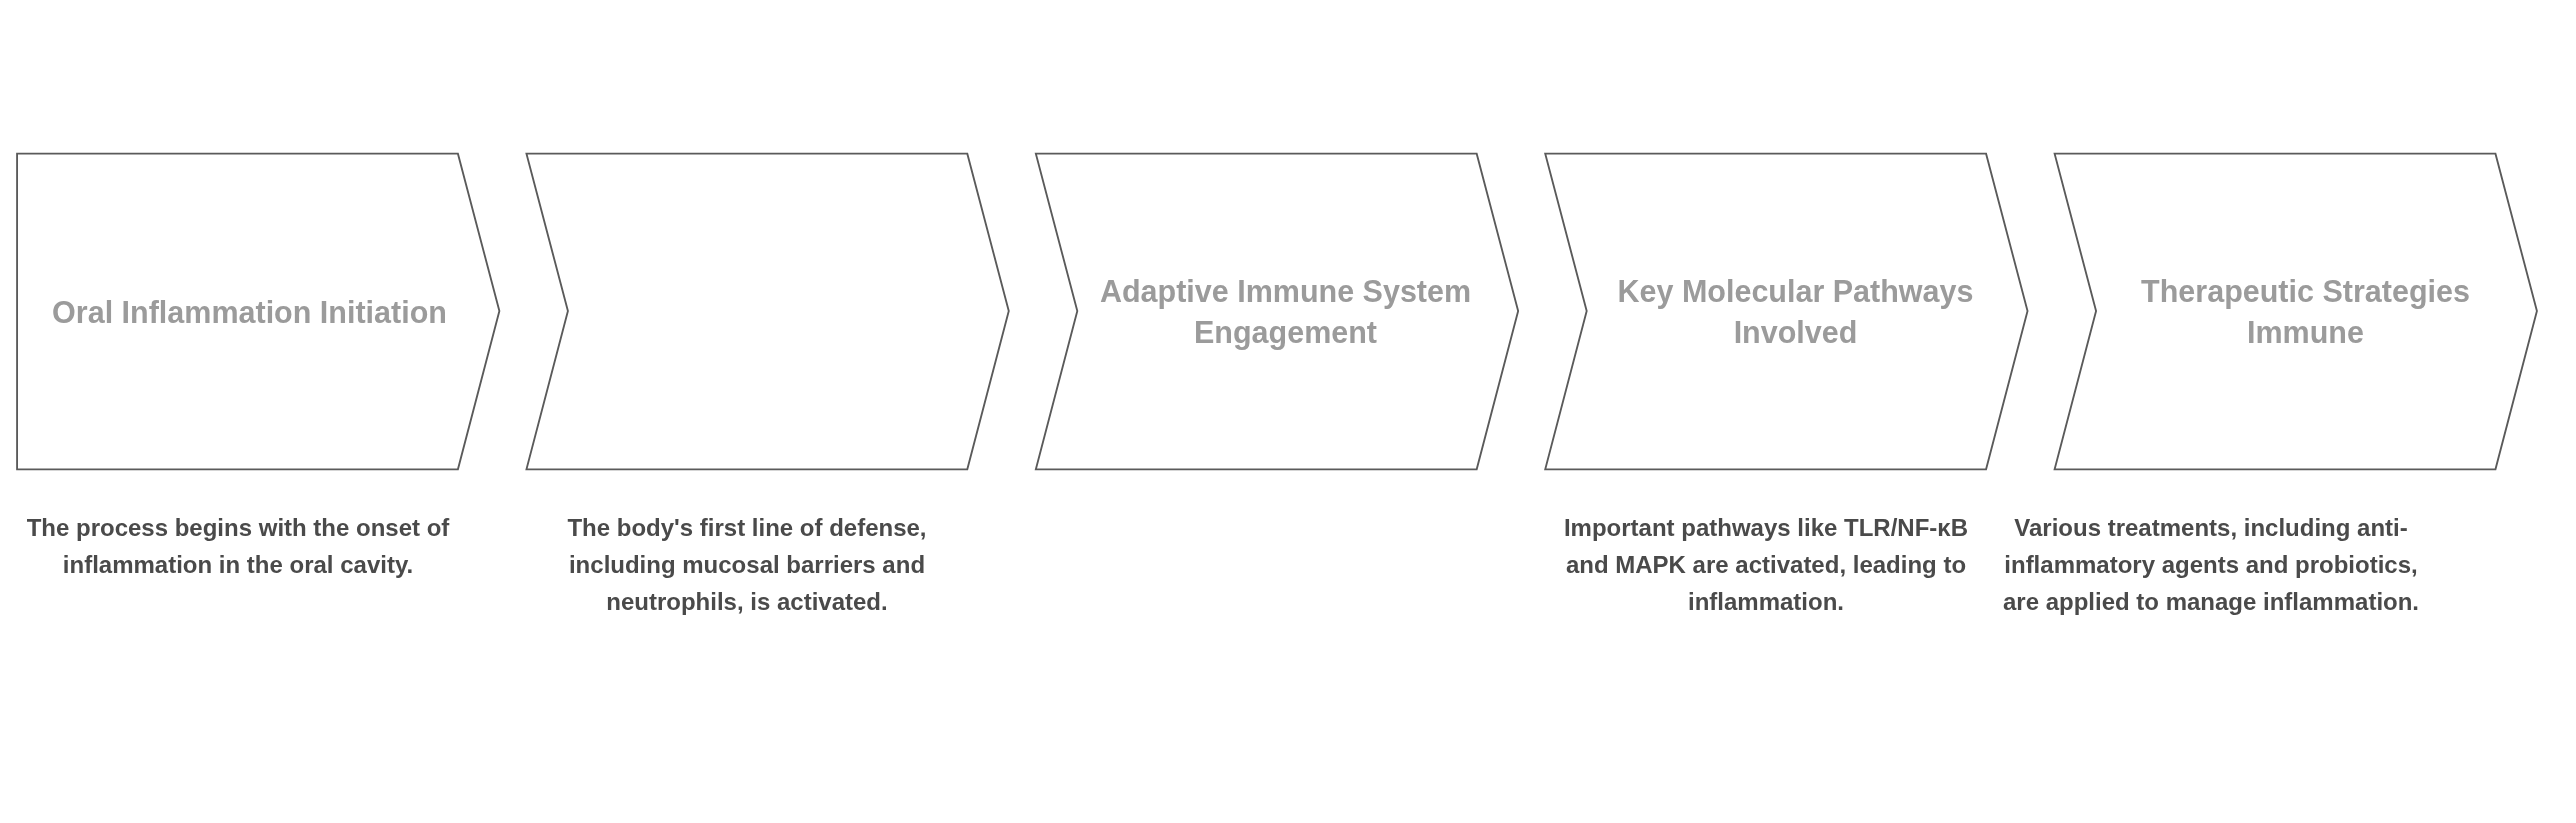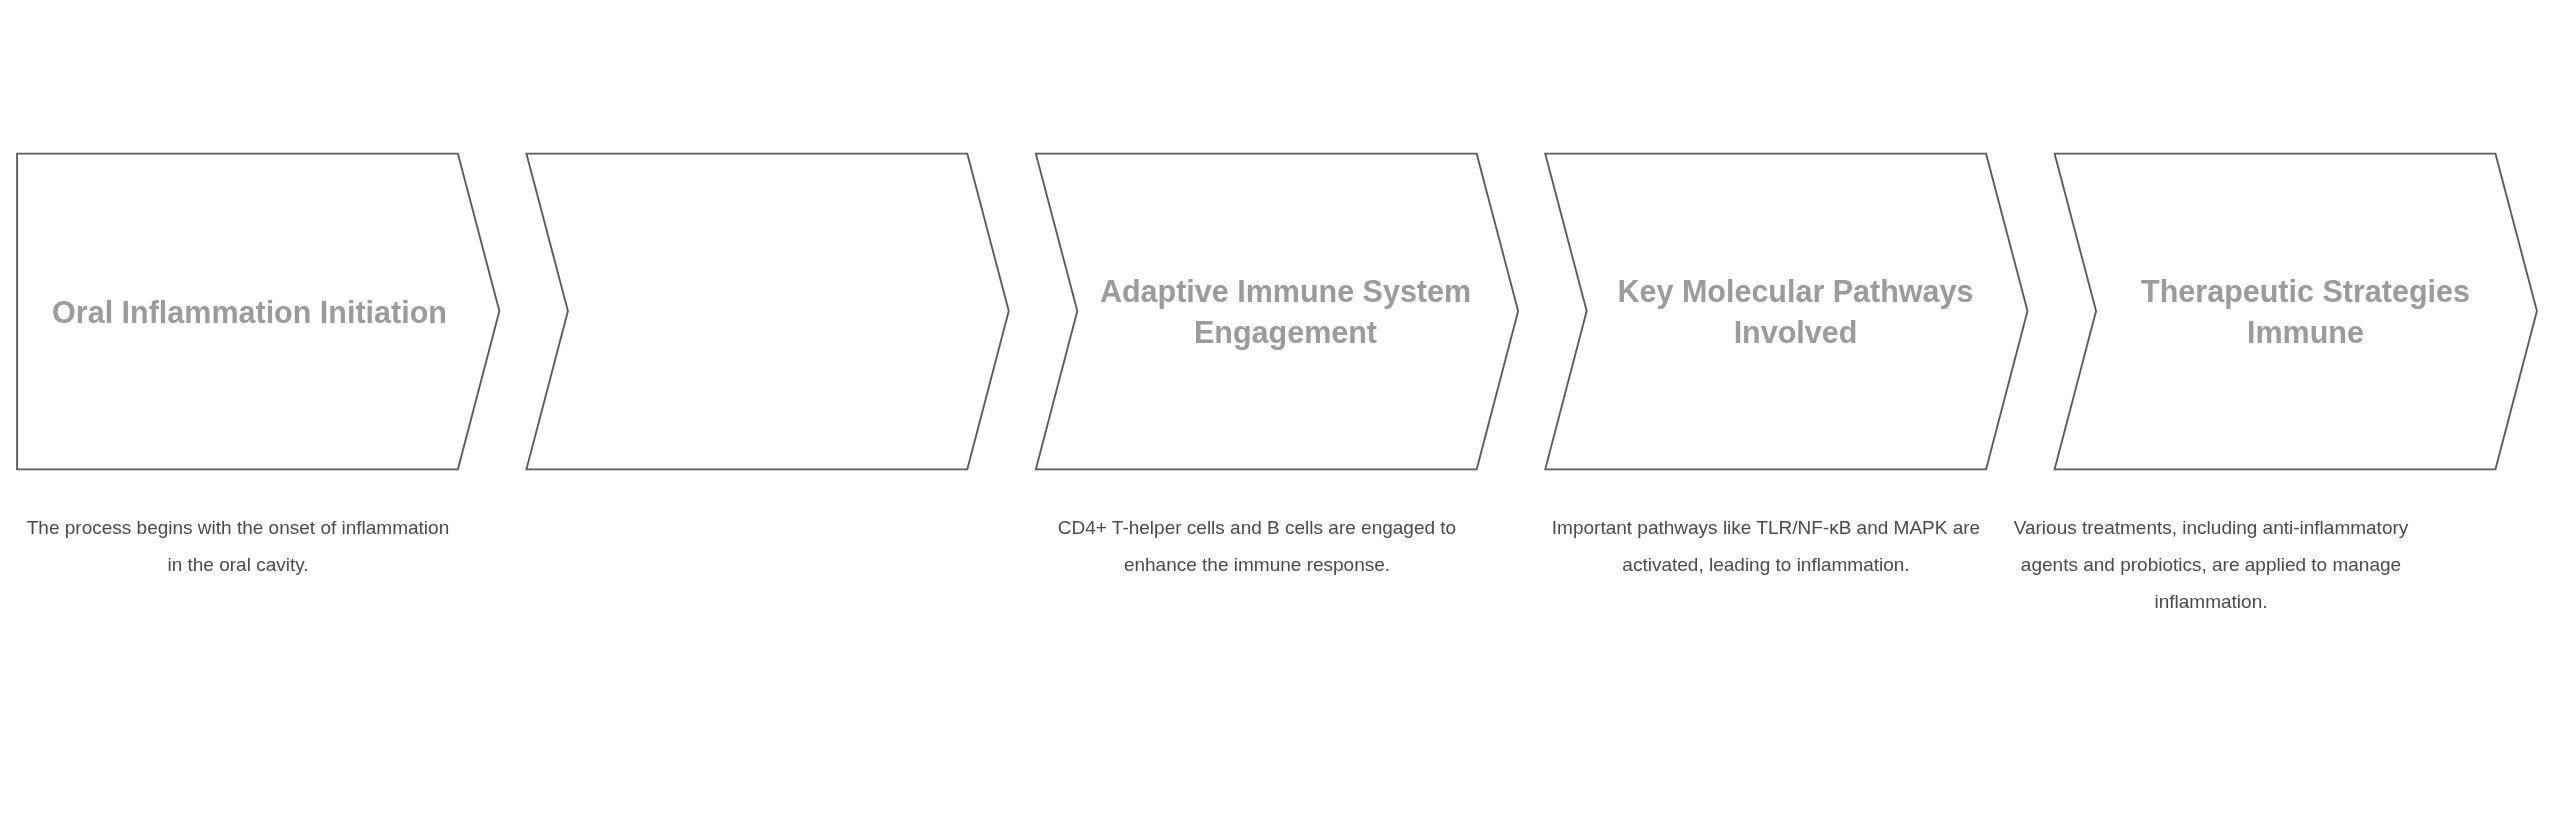--- a/index.html
+++ b/index.html
@@ -75,22 +75,22 @@
     position: absolute;
     left: 0;
     top: 509px;
     width: 2576px;
     height: 315px;
   }
   .stage-desc {
     position: absolute;
     top: 0;
     text-align: center;
-    font-size: 19px;
-    font-weight: normal;
+    font-size: 24px;
+    font-weight: bold;
     color: #4a4a4a;
     line-height: 37px;
   }
 </style>
 </head>
 <body>
 
 <div id="figure">
 
 
@@ -116,22 +116,22 @@
 
     <div class="stage-label" style="left:1572px; width:447px;">Key Molecular Pathways Involved</div>
 
     <div class="stage-label" style="left:2082px; width:447px;">Therapeutic Strategies Immune</div>
   </div>
 
   <div id="descriptions">
 
     <div class="stage-desc" style="left:17px; width:442px;">The process begins with the onset of inflammation in the oral cavity.</div>
 
+    <div class="stage-desc" style="left:526px; width:442px;">The body's first line of defense, including mucosal barriers and neutrophils, is activated.</div>
 
-    <div class="stage-desc" style="left:1036px; width:442px;">CD4+ T-helper cells and B cells are engaged to enhance the immune response.</div>
 
     <div class="stage-desc" style="left:1545px; width:442px;">Important pathways like TLR/NF-κB and MAPK are activated, leading to inflammation.</div>
 
     <div class="stage-desc" style="left:1990px; width:442px;">Various treatments, including anti-inflammatory agents and probiotics, are applied to manage inflammation.</div>
   </div>
 
 </div>
 
 
 </body></html>

